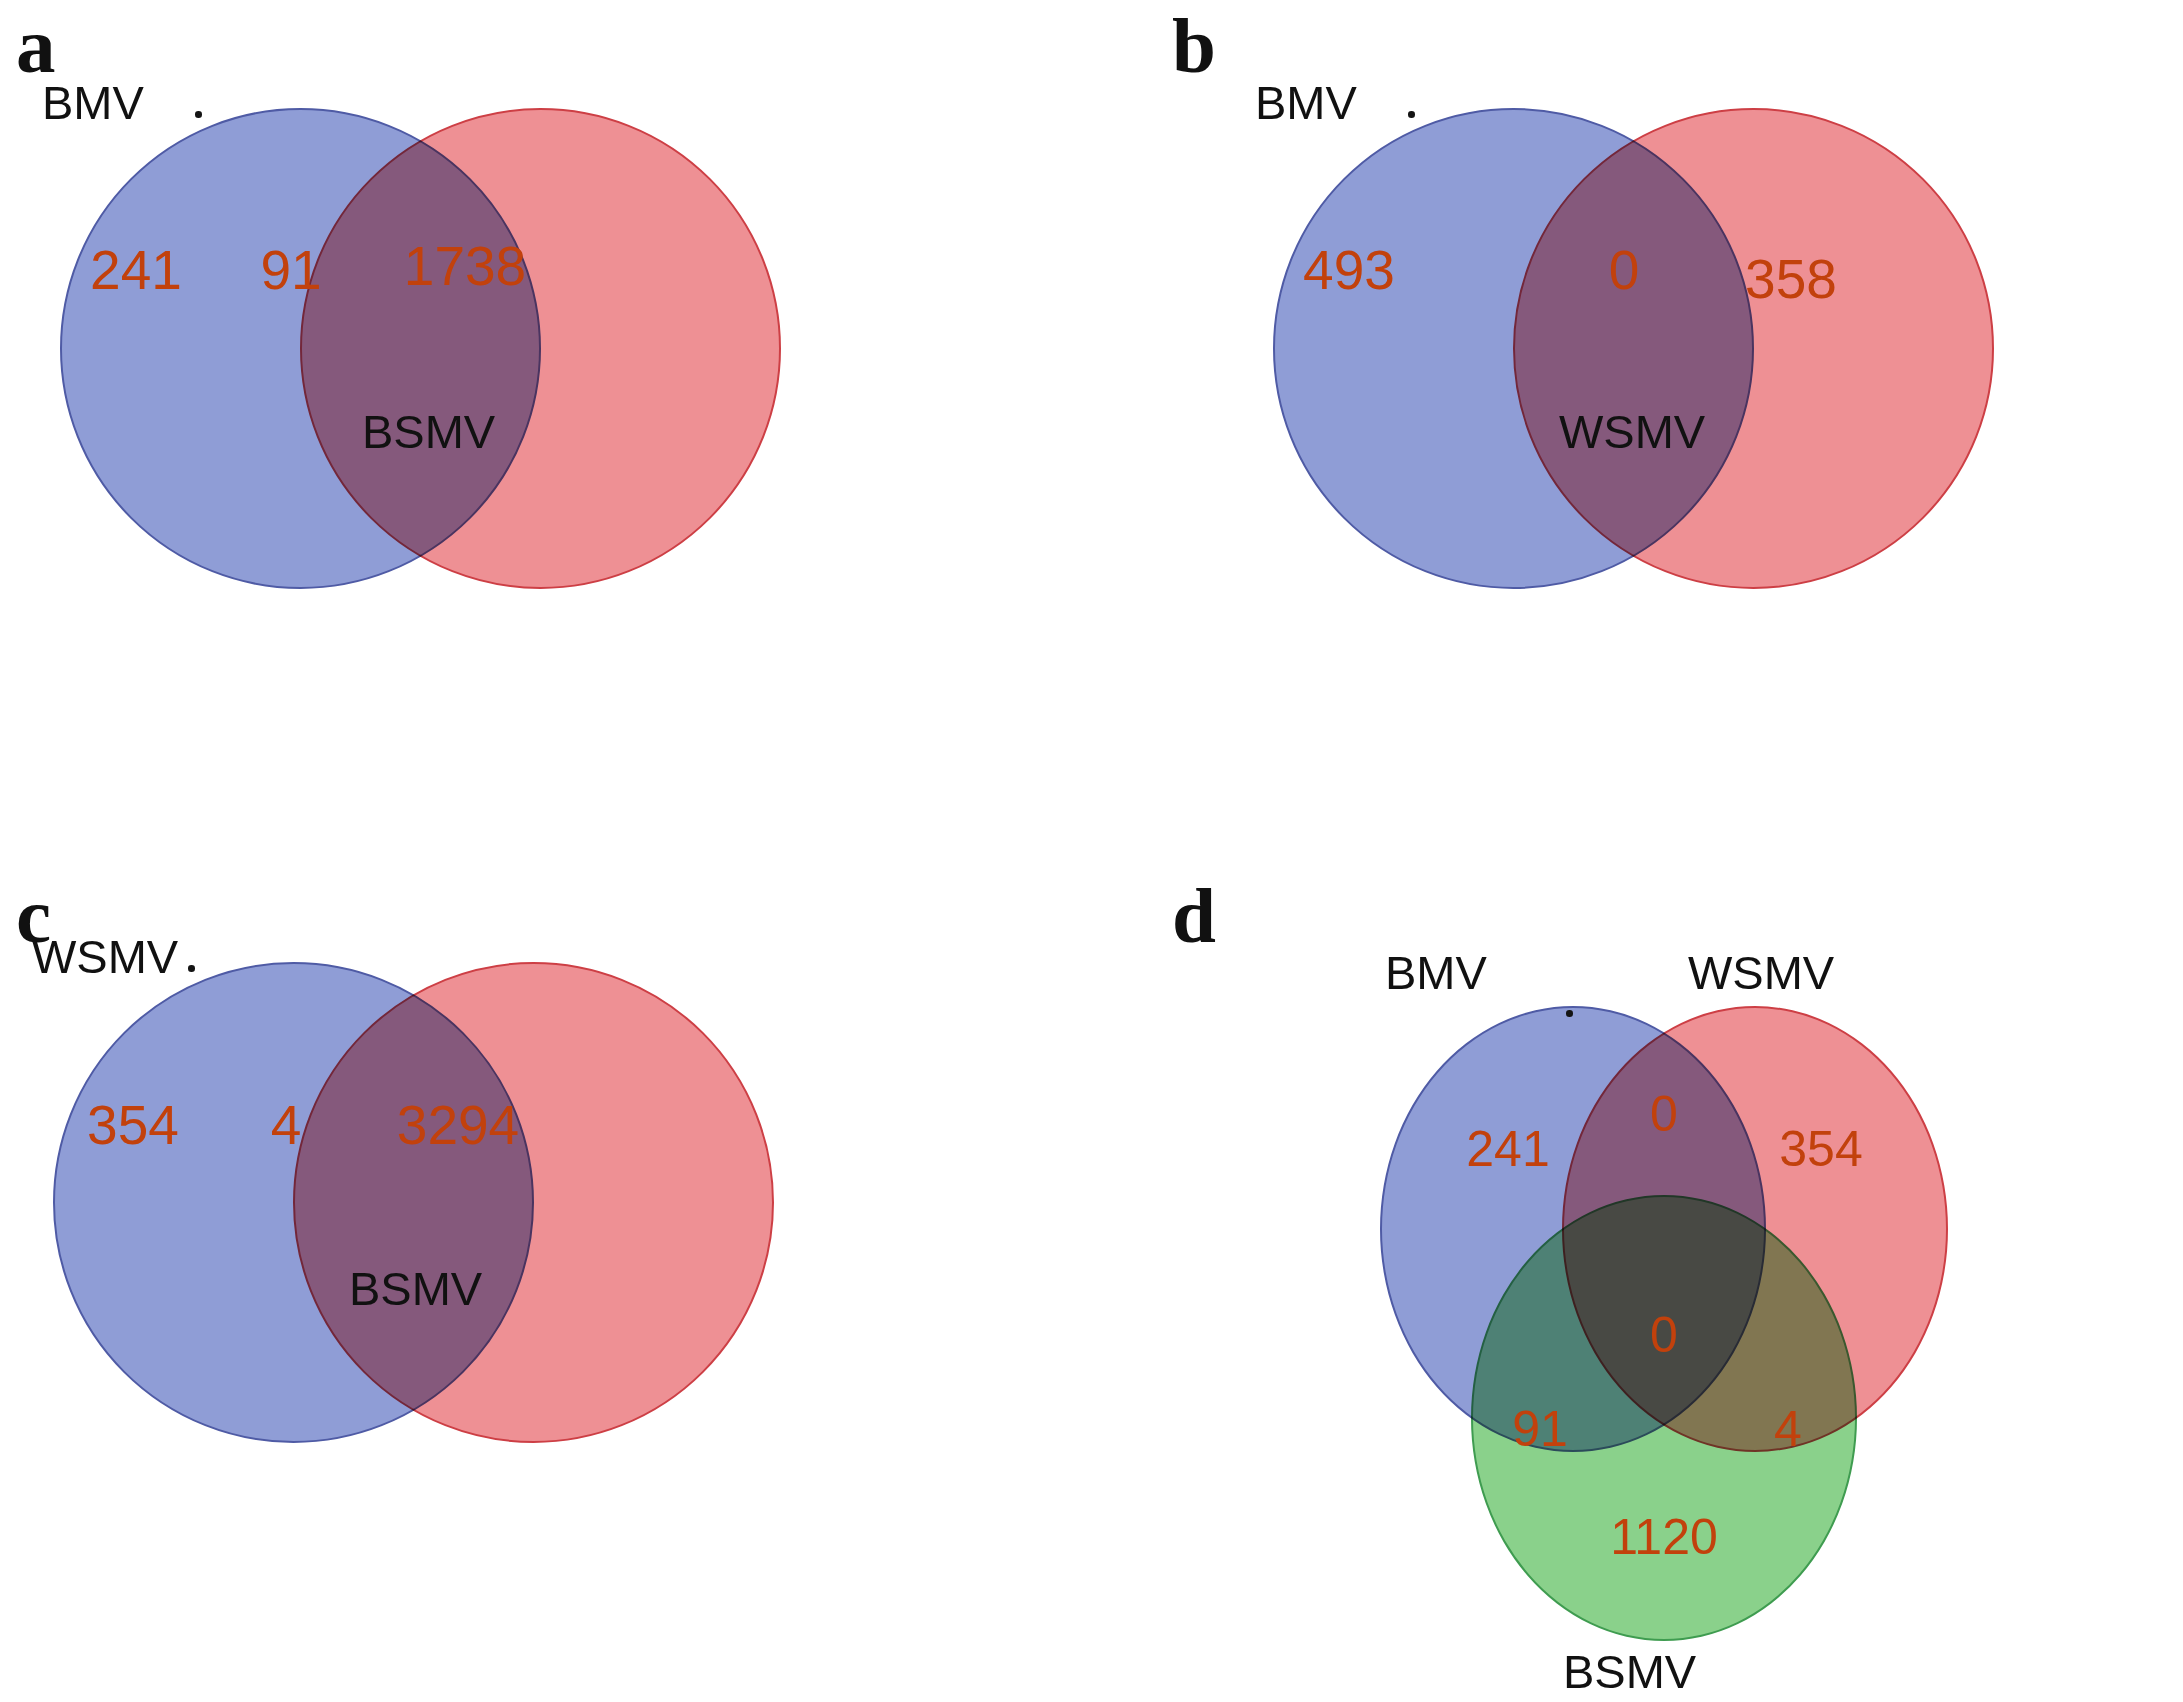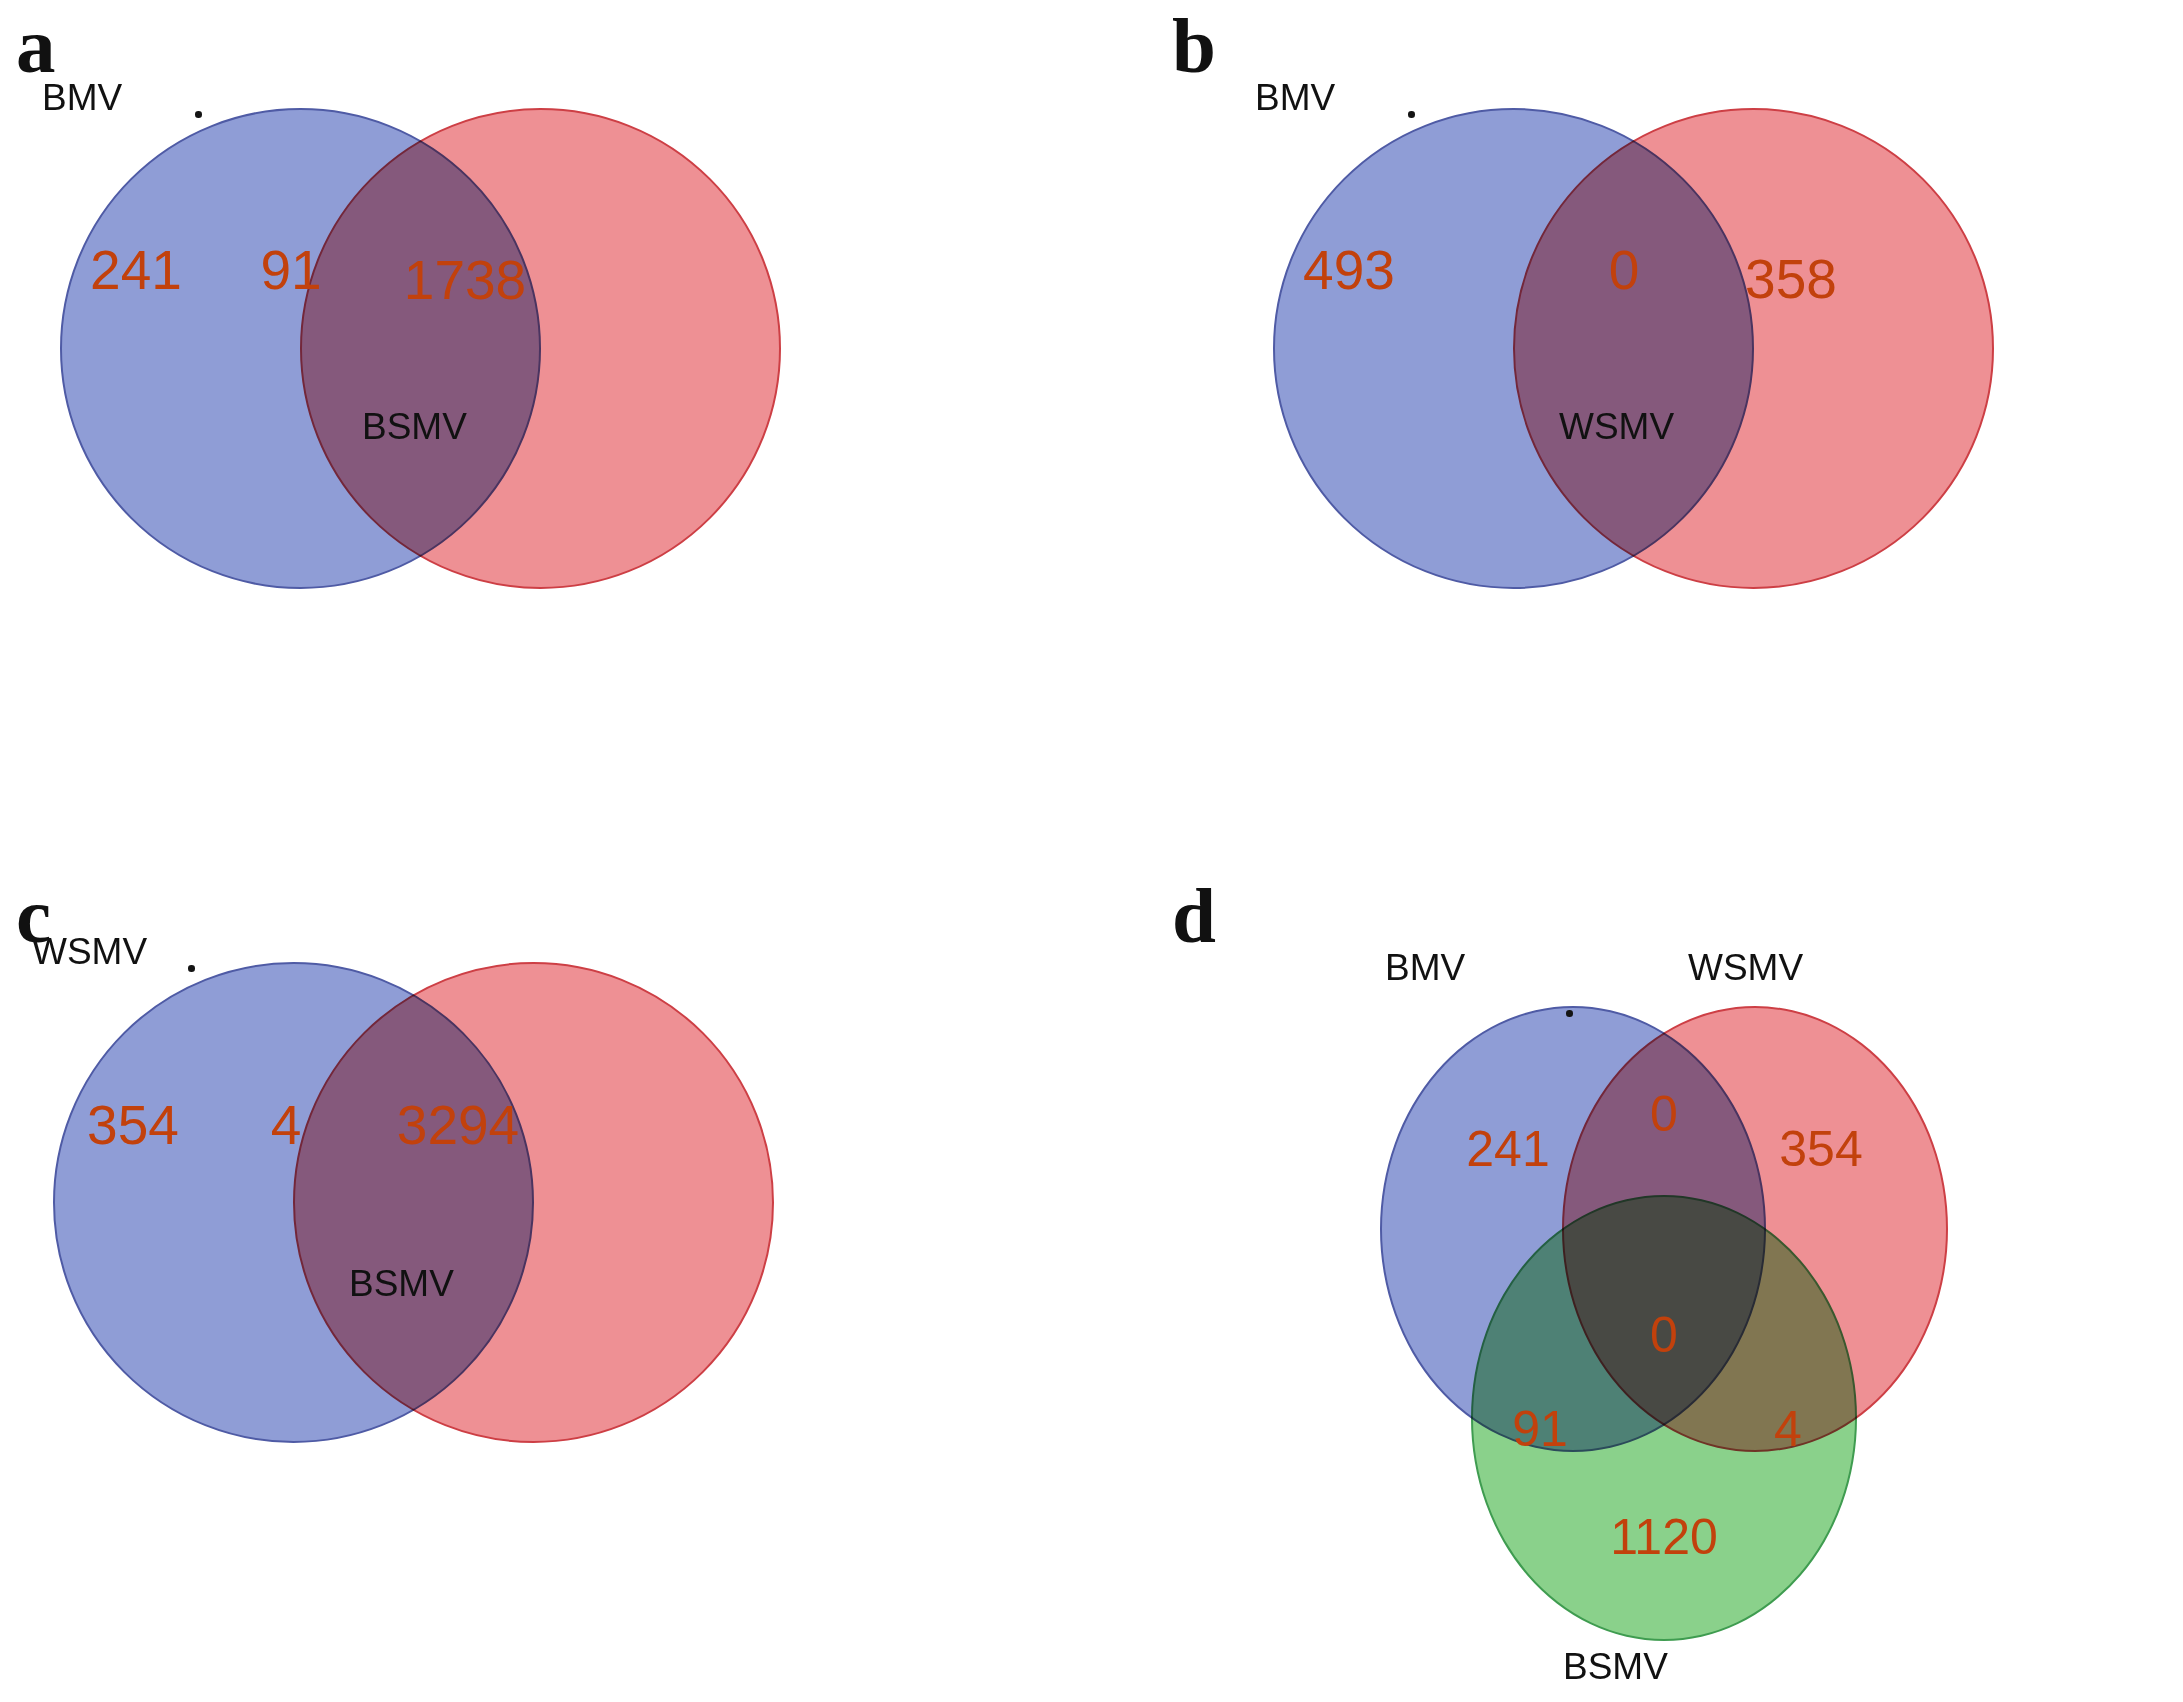--- a/index.html
+++ b/index.html
@@ -67,21 +67,21 @@
     width: 6.6px;
     height: 6.6px;
     background: #141414;
     border-radius: 50%;
   }
 
   
   .set-label {
     position: absolute;
     font-family: "Liberation Sans", sans-serif;
-    font-size: 37px;
+    font-size: 47px;
     line-height: 1;
     color: #111111;
     white-space: nowrap;
   }
   .count {
     position: absolute;
     font-family: "Liberation Sans", sans-serif;
     font-size: 55px;
     line-height: 1;
     color: #c2410c;
@@ -108,21 +108,21 @@
 
       <div class="circle c-red" style="left:300px; top:108px; width:481px; height:481px;"></div>
 
       <div class="dot-marker" style="left:195px; top:111px;"></div>
 
       <div class="set-label" style="left:42px; top:79px;">BMV</div>
       <div class="set-label" style="left:362px; top:408px;">BSMV</div>
 
       <div class="count" style="left:136px; top:270px;">241</div>
       <div class="count" style="left:291px; top:270px;">91</div>
-      <div class="count" style="left:465px; top:280px;">1738</div>
+      <div class="count" style="left:465px; top:266px;">1738</div>
     </div>
   </div>
 
   <div class="panel" style="left:1092px; top:0px; width:1092px; height:860px;">
 
     <div class="panel-label" style="left:80px; top:5.8px;">b</div>
 
     <div class="venn-stage" style="left:0px; top:0px; width:1092px; height:860px;">
 
       <div class="circle c-blue" style="left:181px; top:108px; width:481px; height:481px;"></div>

